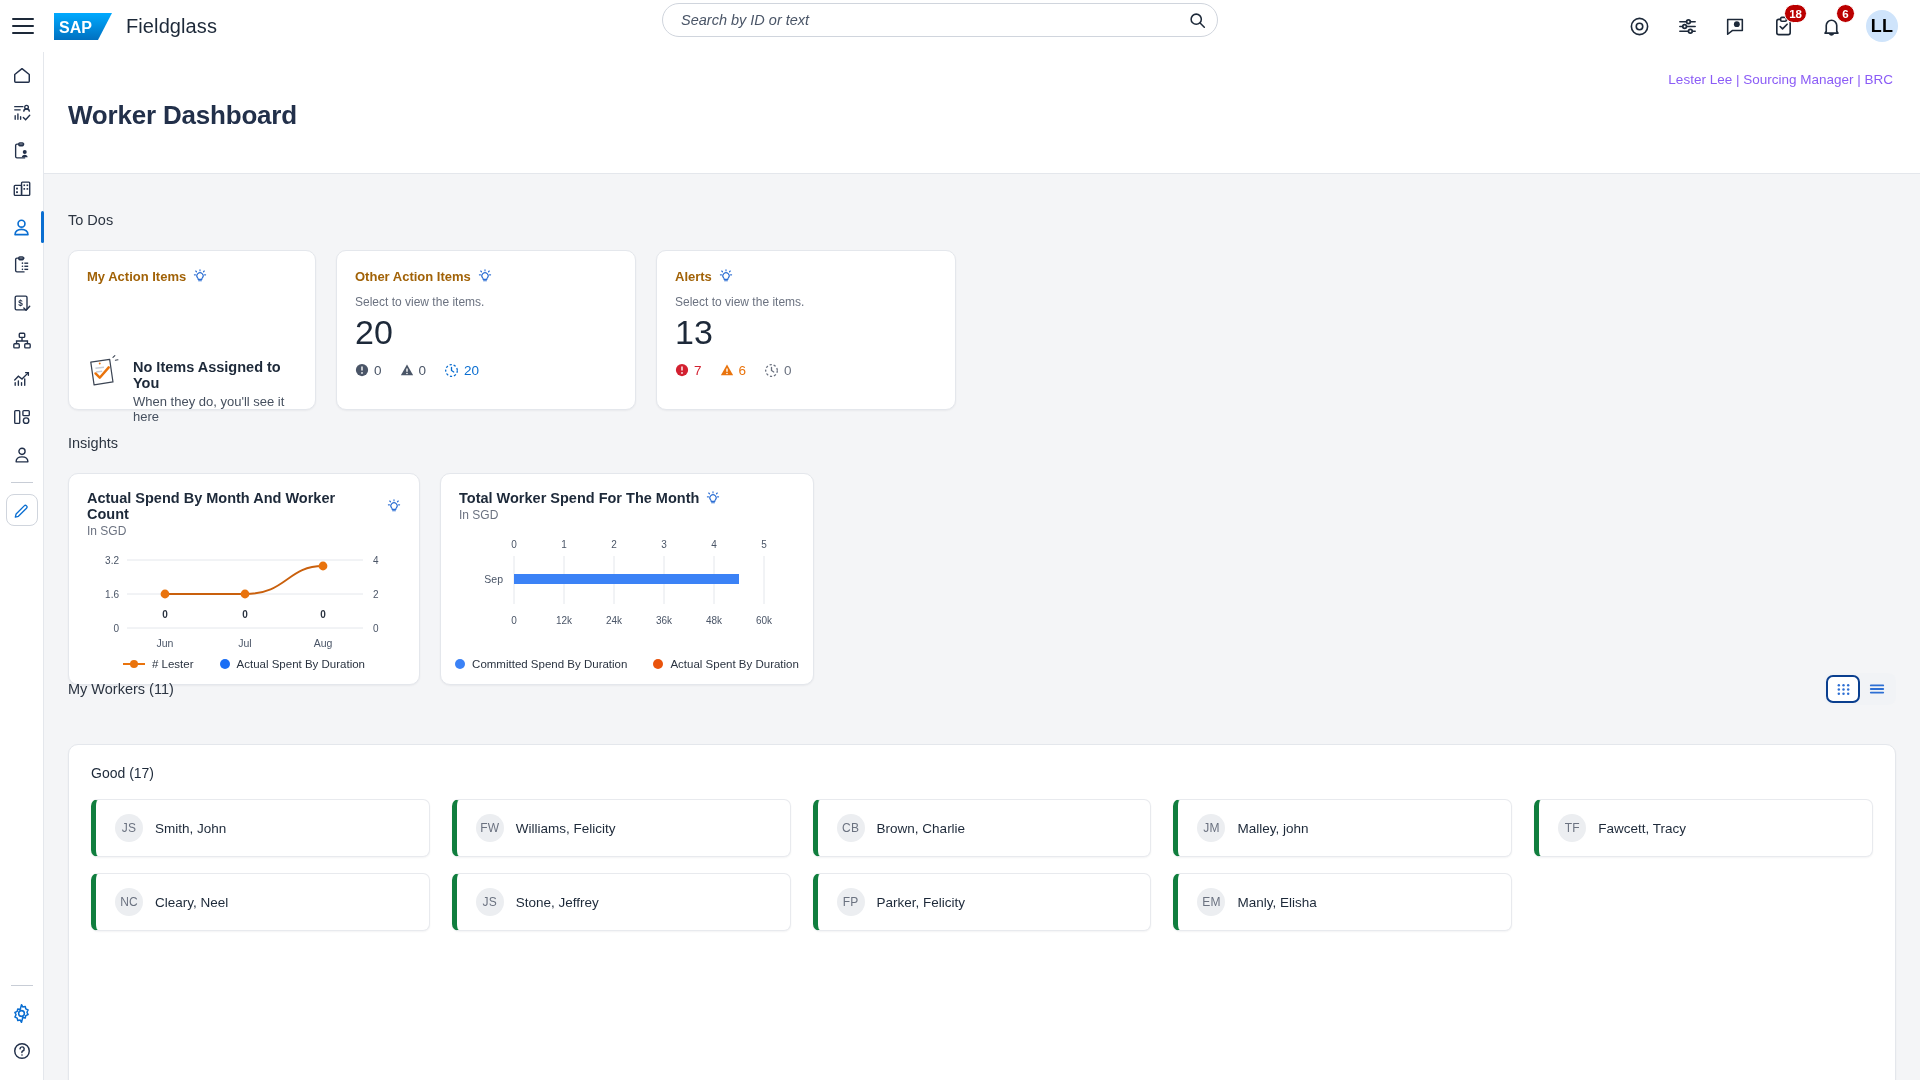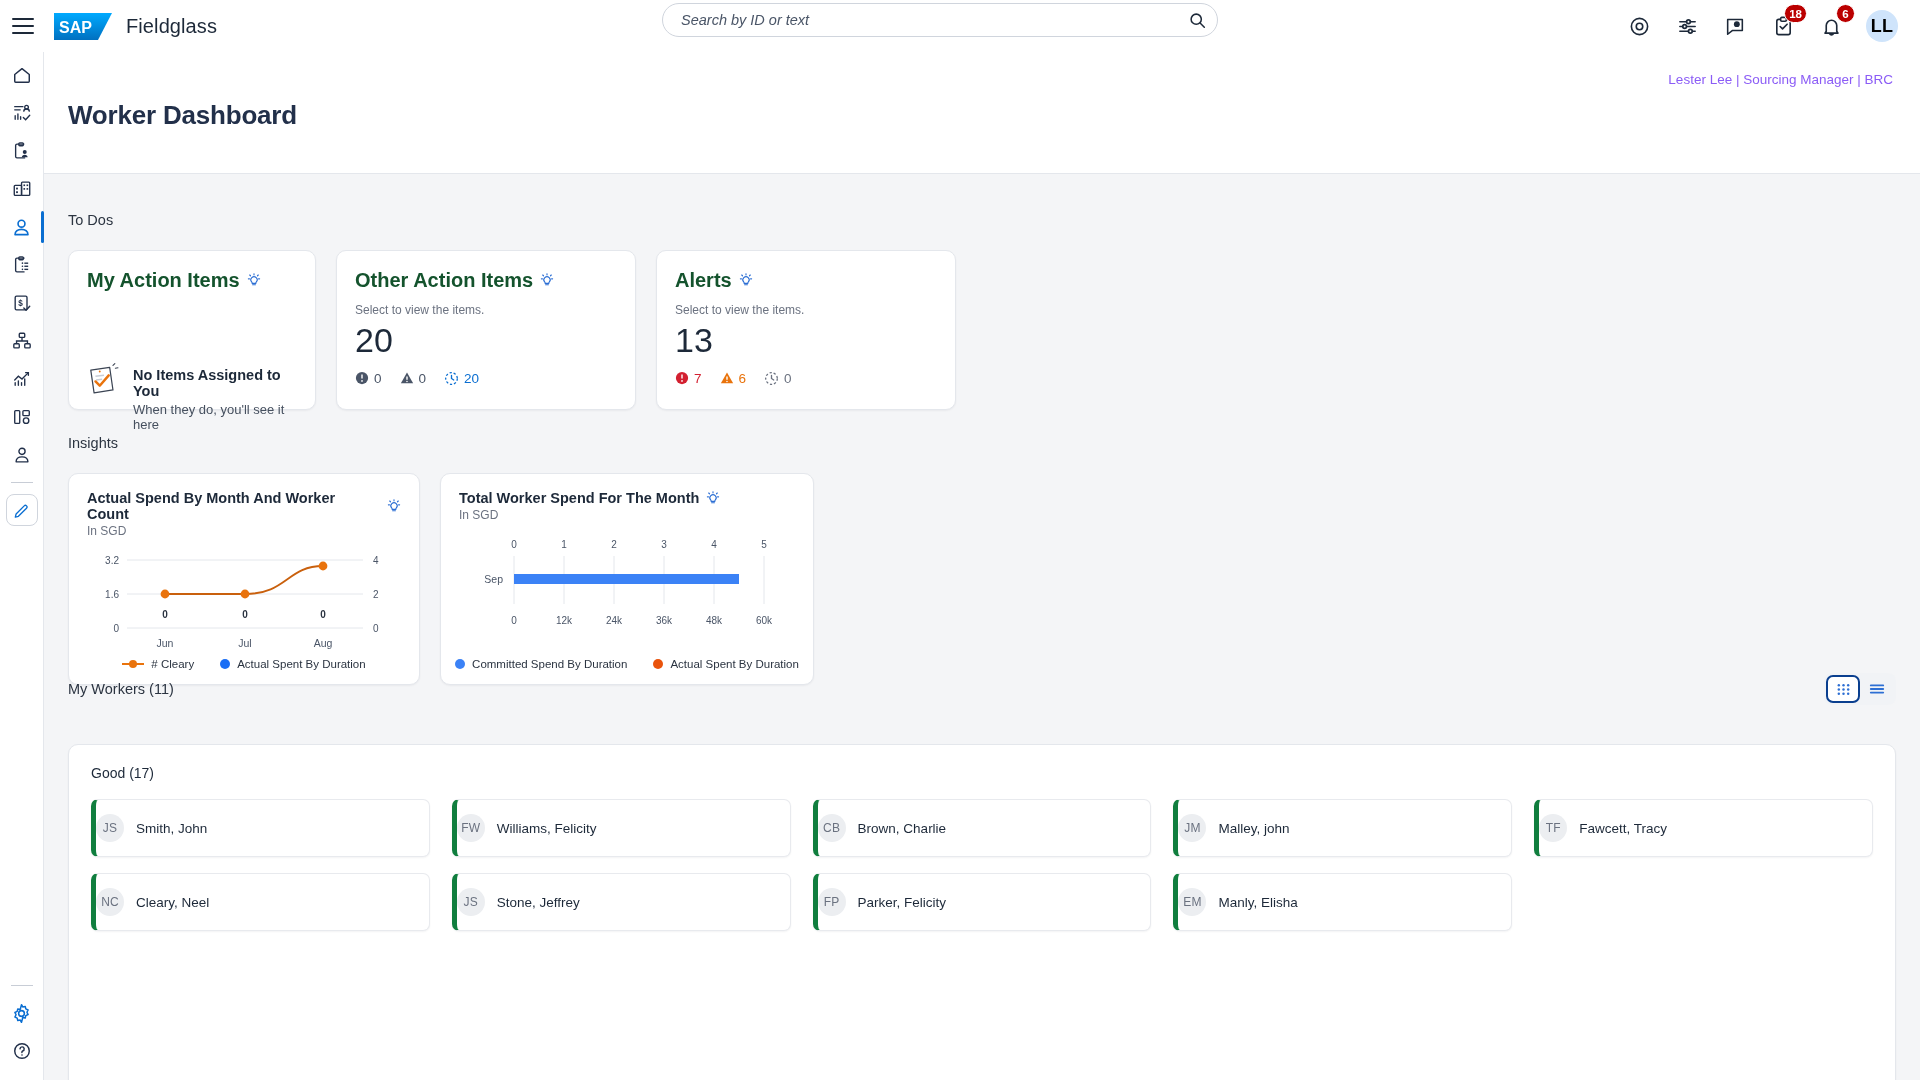--- a/index.html
+++ b/index.html
@@ -122,21 +122,21 @@
 
   .todos-wrap { position: absolute; left: 24px; top: 160px; }
   .cards-row { display: flex; gap: 20px; margin-top: 22px; }
 
   .card {
     background: #fff; border: 1px solid #e4e7ec; border-radius: 10px;
     box-shadow: 0 1px 2px rgba(16,24,40,.05);
   }
   .card-todo { width: 248px; height: 160px; padding: 18px 18px 0 18px; position: relative; }
   .card-title-row { display: flex; align-items: center; gap: 7px; }
-  .card-title { font-size: 20px; font-weight: 700; color: #14532d; }
+  .card-title { font-size: 13px; font-weight: 700; color: #a16207; }
 
   .empty-row { display: flex; align-items: center; gap: 12px; margin-top: 38px; }
   .empty-title { font-size: 14.5px; font-weight: 700; color: #1d2939; margin-top: 37px; }
   .empty-sub { font-size: 13px; color: #46505f; margin-top: 3px; }
 
   .select-hint { font-size: 12px; color: #6b7280; margin-top: 11px; }
   .bignum { font-size: 34px; font-weight: 300; color: #1d2939; margin-top: 6px; line-height: 1.05; }
   .stat-row { display: flex; align-items: center; gap: 18px; margin-top: 12px; }
   .stat { display: flex; align-items: center; gap: 5px; font-size: 13.5px; }
 
@@ -169,21 +169,21 @@
     padding: 20px 22px;
     box-shadow: 0 1px 2px rgba(16,24,40,.05);
     overflow: hidden;
   }
   .group-label { font-size: 14px; color: #1d2939; font-weight: 400; }
   .worker-grid {
     display: grid; grid-template-columns: repeat(5, 1fr); gap: 16px 22px; margin-top: 18px;
   }
   .worker-card {
     height: 58px; background:#fff; border:1px solid #e8eaee; border-left: 5px solid #107e3e;
-    border-radius: 7px; display:flex; align-items:center; padding: 0 0; gap: 12px;
+    border-radius: 7px; display:flex; align-items:center; padding: 0 19px; gap: 12px;
     box-shadow: 0 1px 2px rgba(16,24,40,.05);
     cursor: pointer;
   }
   .w-avatar {
     width: 28px; height: 28px; border-radius: 50%; background:#eceef1;
     display:flex;align-items:center;justify-content:center;
     font-size: 12px; color:#6b7280; font-weight: 400; letter-spacing:.2px;
     flex: 0 0 auto;
   }
   .w-name { font-size: 13.5px; color:#1d2939; }
@@ -629,21 +629,21 @@
           <text x="78" y="101" text-anchor="middle" font-family="Liberation Sans, sans-serif" font-size="10.5" fill="#4a5567">Jun</text>
           <text x="158" y="101" text-anchor="middle" font-family="Liberation Sans, sans-serif" font-size="10.5" fill="#4a5567">Jul</text>
           <text x="236" y="101" text-anchor="middle" font-family="Liberation Sans, sans-serif" font-size="10.5" fill="#4a5567">Aug</text>
         </svg>
 
         <div class="legend">
           <div class="legend-item">
             <span class="legend-line" style="background:#e9730c">
               <span style="position:absolute;left:7px;top:-3px;width:8px;height:8px;border-radius:50%;background:#e9730c;display:block"></span>
             </span>
-            <span># Cleary</span>
+            <span># Lester</span>
           </div>
           <div class="legend-item">
             <span class="dot" style="background:#1a6ef5"></span>
             <span>Actual Spent By Duration</span>
           </div>
         </div>
       </div>
 
       <div class="chart-card chart-b">
         <div class="chart-head">

